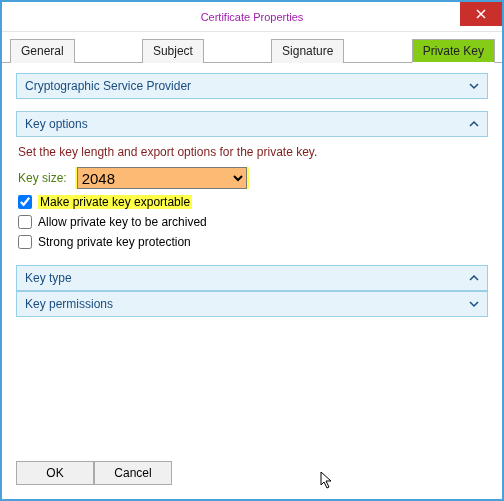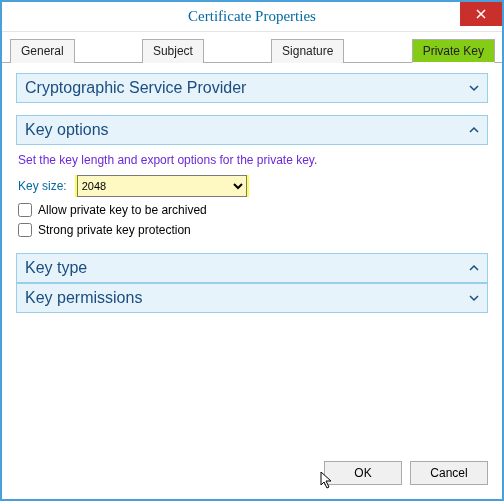--- a/index.html
+++ b/index.html
@@ -26,23 +26,22 @@
   .titlebar {
     height: 30px;
     background: #fff;
     display: flex;
     align-items: center;
     justify-content: center;
     position: relative;
     border-bottom: 1px solid #e5e5e5;
   }
   .titlebar .title {
-    font-size: 15px;
-    color: #0369a1;
-    font-family: Liberation Serif, serif;
+    font-size: 11px;
+    color: #a21caf;
   }
   .close-btn {
     position: absolute;
     right: 0;
     top: 0;
     width: 42px;
     height: 24px;
     background: #c9302c;
     display: flex;
     align-items: center;
@@ -81,64 +80,62 @@
   }
   .section-header {
     background: #e6f3fb;
     border: 1px solid #9acfe9;
     padding: 5px 8px;
     display: flex;
     justify-content: space-between;
     align-items: center;
     color: #1a4d80;
     cursor: pointer;
-    font-size: 16px;
+    font-size: 12px;
   }
   .section-header.collapsed { margin-bottom: 12px; }
   .chev { width: 10px; height: 10px; }
   .section-body {
     padding: 4px 2px 10px 2px;
   }
   .desc {
-    color: #6d28d9;
+    color: #7f1d1d;
     margin: 4px 0 8px 0;
   }
   .row {
     display: flex;
     align-items: center;
     gap: 8px;
     margin: 6px 0;
   }
-  .label { color: #0369a1; }
+  .label { color: #4d7c0f; }
   select.key-size {
     width: 170px;
     height: 22px;
     font-family: inherit;
-    font-size: 11px;
-    background: #fef9c3;
+    font-size: 15px;
+    background: #fdba74;
     border: 1px solid #7a7a7a;
   }
   .hl {
     background: #ffff4a;
     padding: 0 2px;
   }
   .check-row, .radio-row {
     display: flex;
     align-items: center;
     gap: 6px;
     margin: 6px 0;
   }
   input[type=checkbox], input[type=radio] {
     width: 14px; height: 14px; margin: 0;
   }
   .footer {
     display: flex;
-    justify-content: flex-end;
-    gap: 8px;
-    padding: 10px 14px 14px 14px;
+    padding: 10px 6px 14px 14px;
     position: relative;
   }
   .btn {
     min-width: 78px;
     height: 24px;
     border: 1px solid #aaa;
     background: #f0f0f0;
     font-family: inherit;
     font-size: 12px;
     cursor: pointer;
@@ -196,20 +193,24 @@
       <div class="desc">Set the key length and export options for the private key.</div>
       <div class="row">
         <span class="label">Key size:</span>
         <span class="hl">
           <select class="key-size">
             <option>2048</option>
           </select>
         </span>
       </div>
       <div class="check-row">
+        <input type="checkbox" checked="" style="">
+        <span class="hl">Make private key exportable</span>
+      </div>
+      <div class="check-row">
         <input type="checkbox" style="">
         <span>Allow private key to be archived</span>
       </div>
       <div class="check-row">
         <input type="checkbox" style="">
         <span>Strong private key protection</span>
       </div>
     </div>
 
     <div class="section-header">

